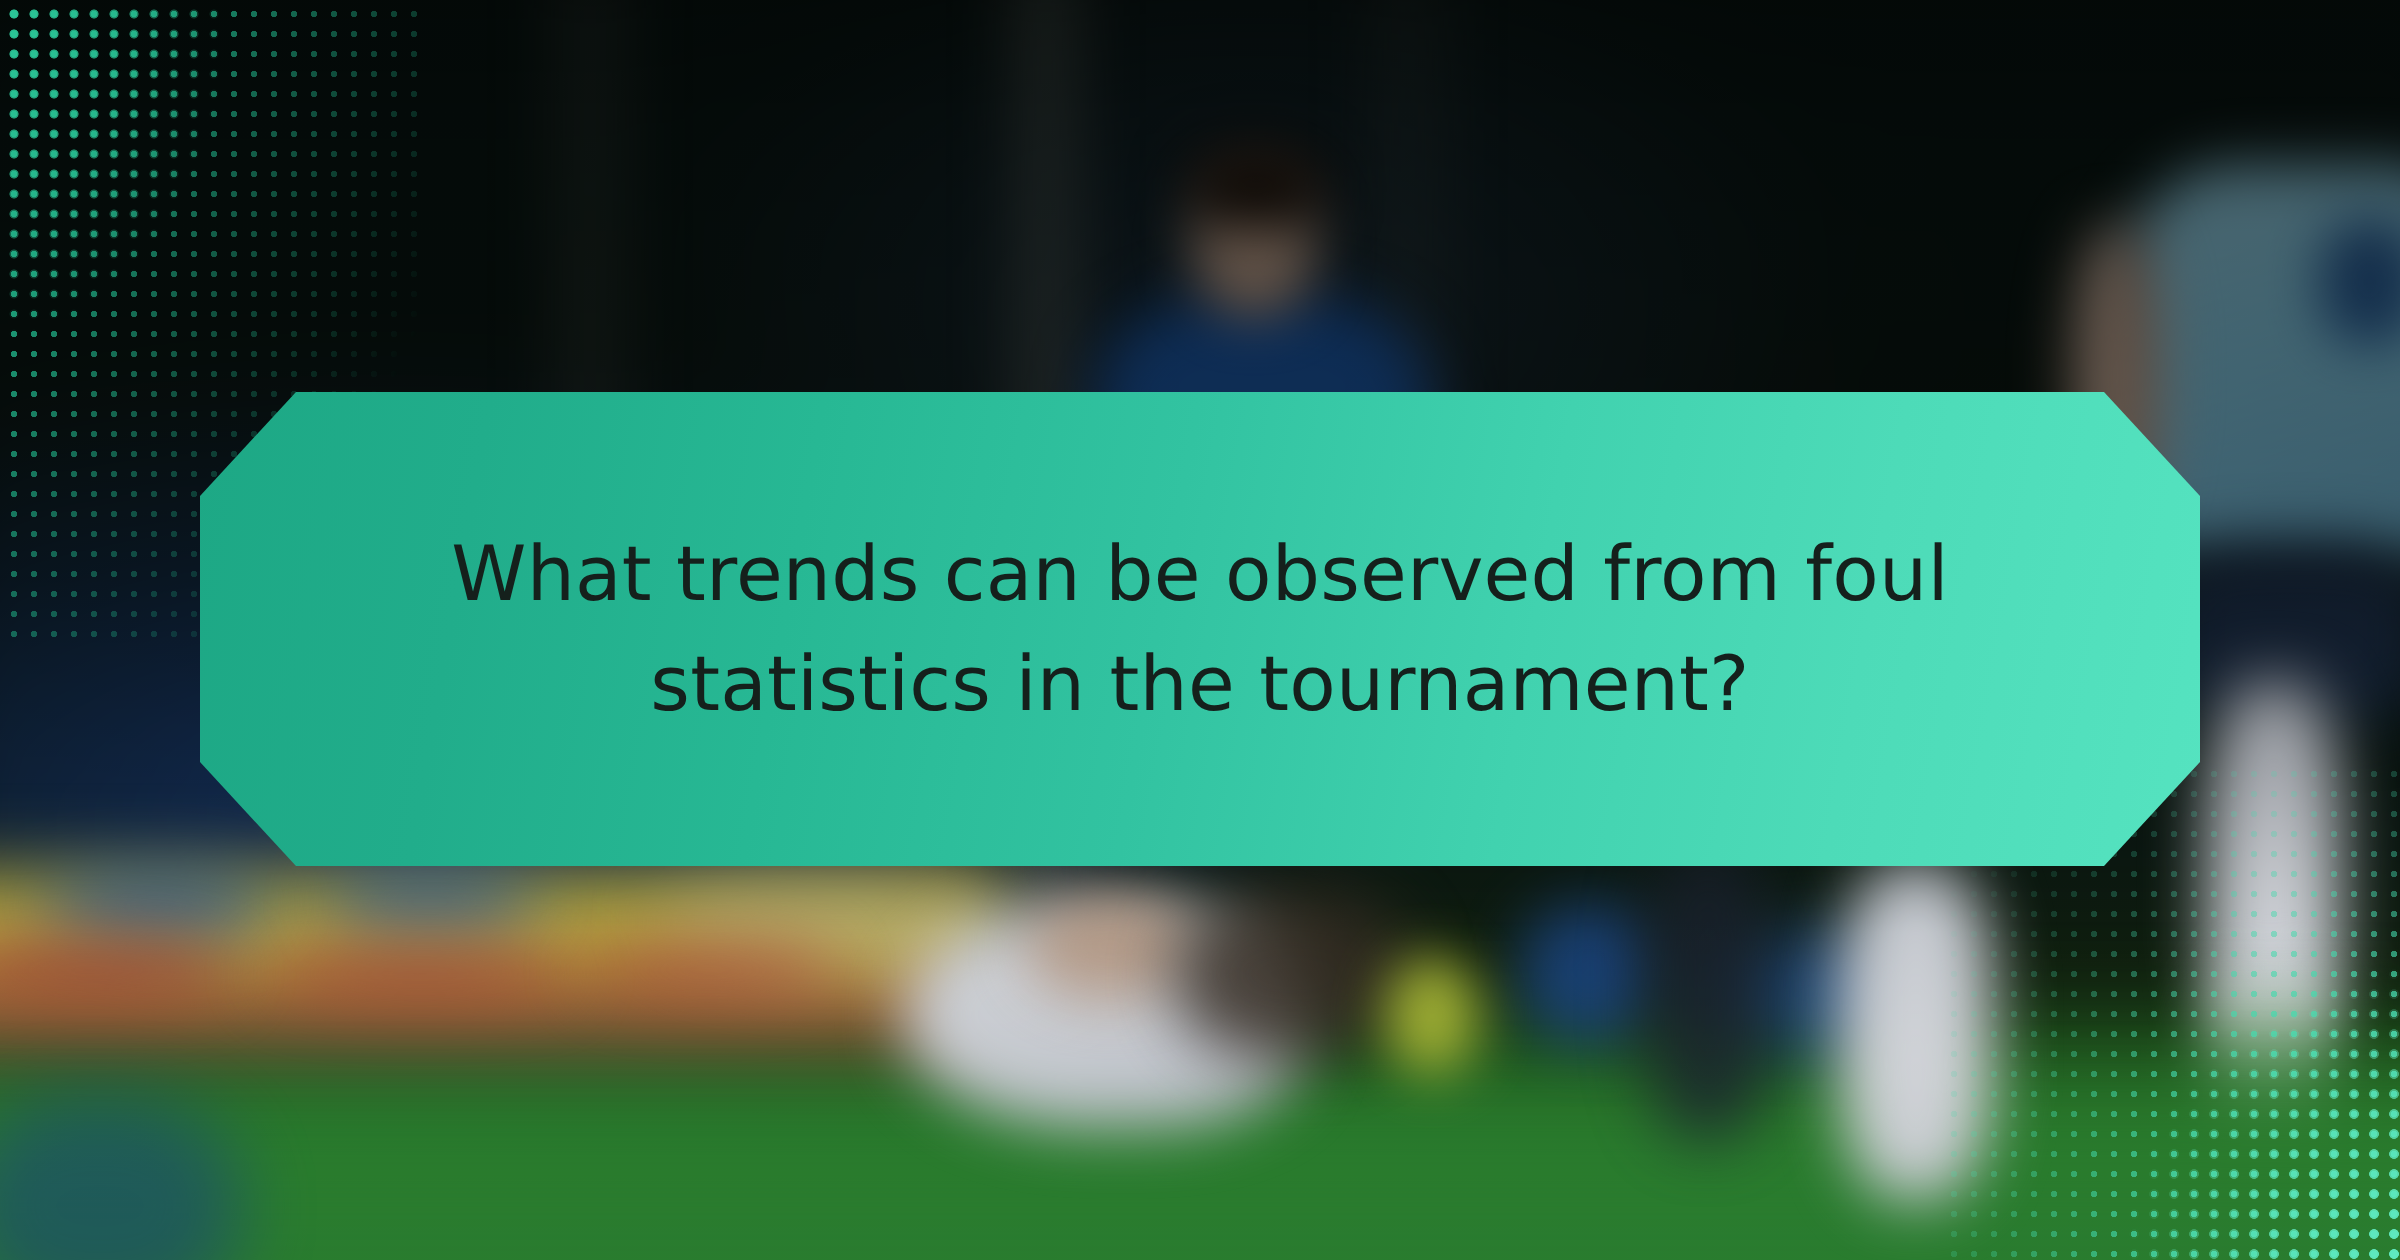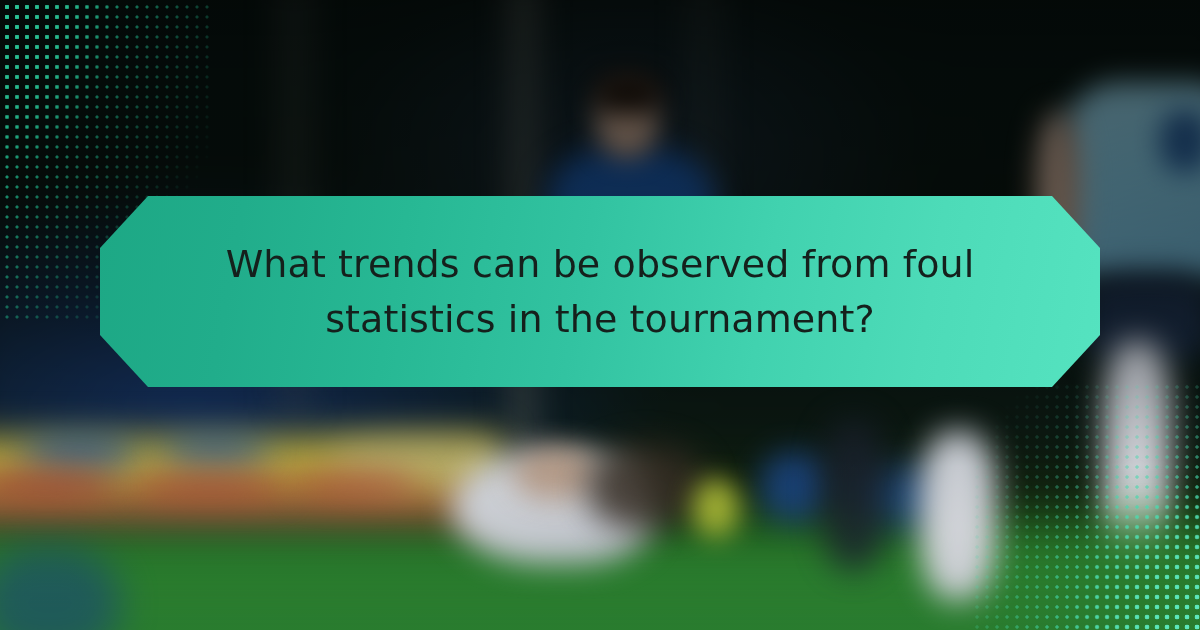--- a/index.html
+++ b/index.html
@@ -392,21 +392,21 @@
     -webkit-mask-image: radial-gradient(120% 120% at 100% 100%, rgba(0,0,0,1) 0%, rgba(0,0,0,0.75) 40%, rgba(0,0,0,0) 82%);
     mask-image: radial-gradient(120% 120% at 100% 100%, rgba(0,0,0,1) 0%, rgba(0,0,0,0.75) 40%, rgba(0,0,0,0) 82%);
   }
 
   
   .card {
     position: absolute;
     left: 100px;
     top: 196px;
     width: 1000px;
-    height: 191px;
+    height: 237px;
     background: linear-gradient(100deg,
       #1da885 0%,
       #21ad8b 14%,
       #27b894 30%,
       #32c3a1 48%,
       #41d2af 66%,
       #4ddbb8 82%,
       #55e3c0 100%);
     clip-path: polygon(
       48px 0,

